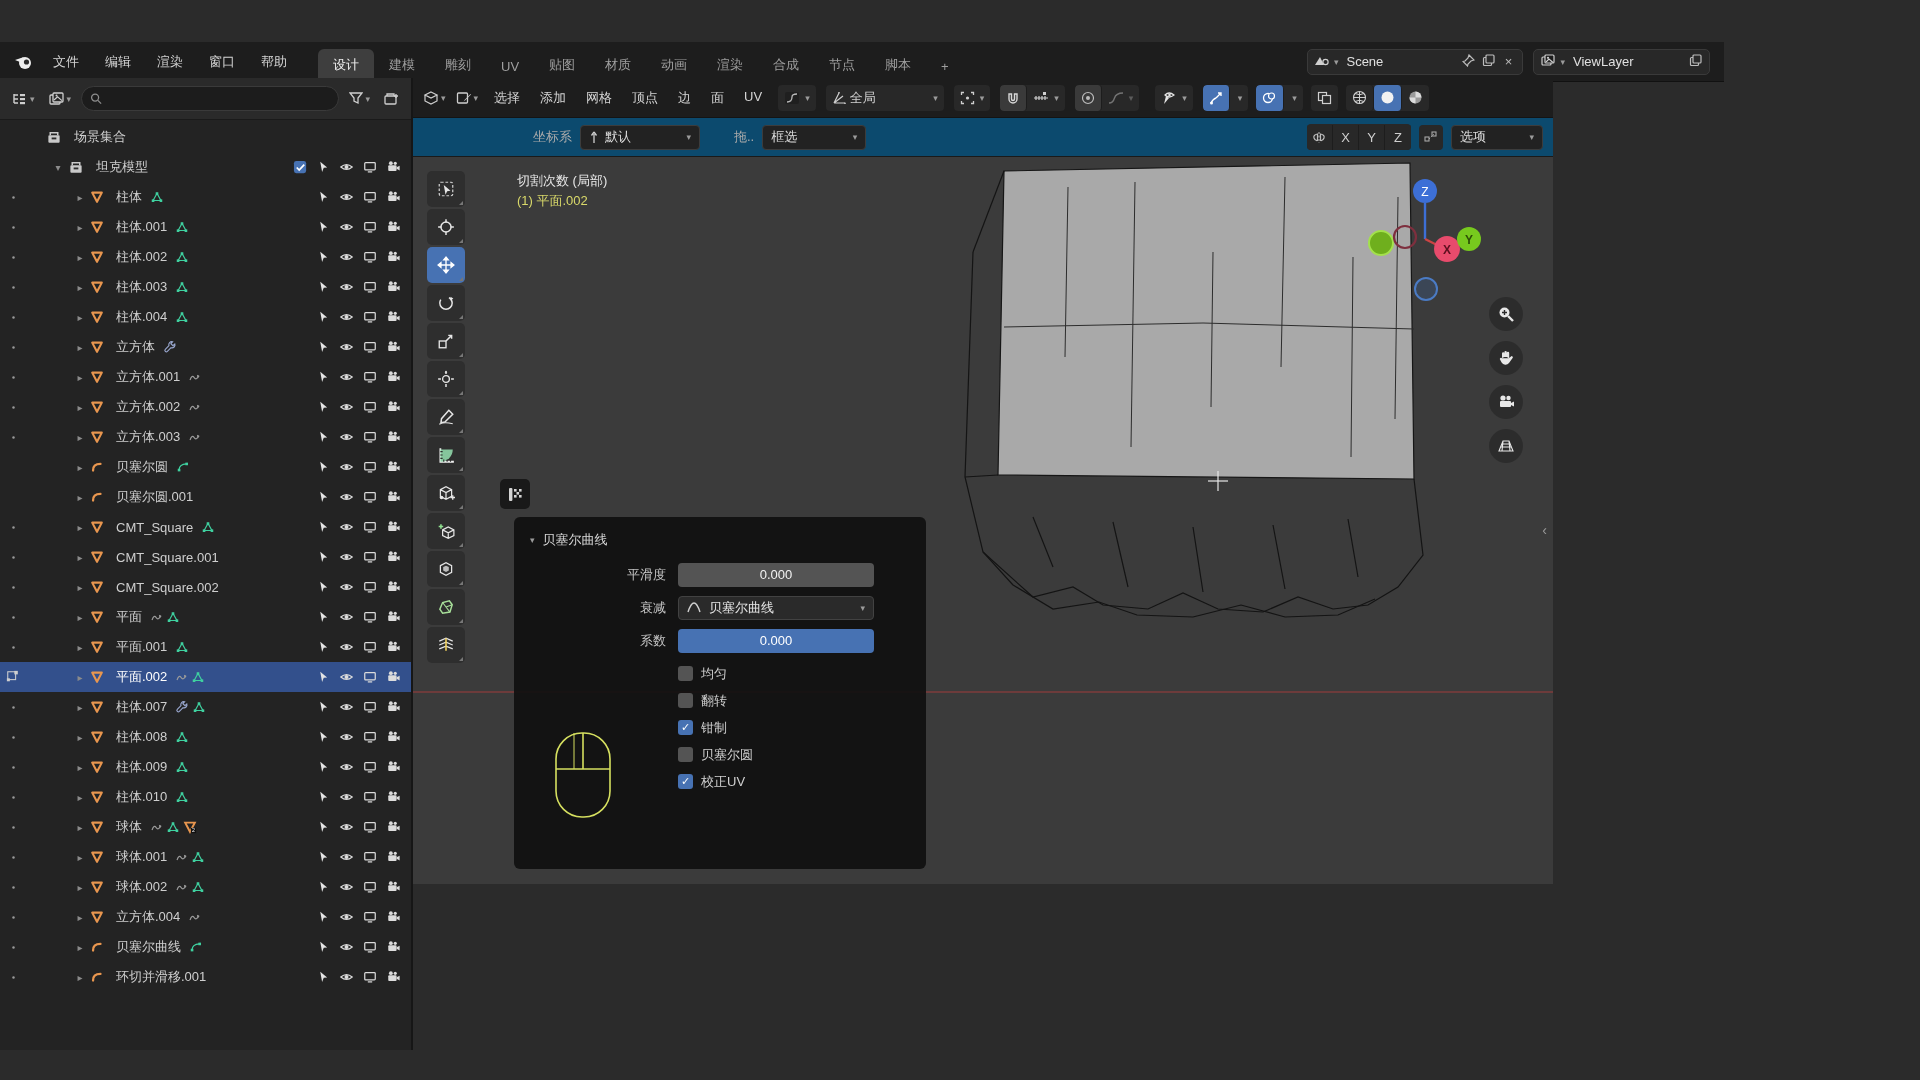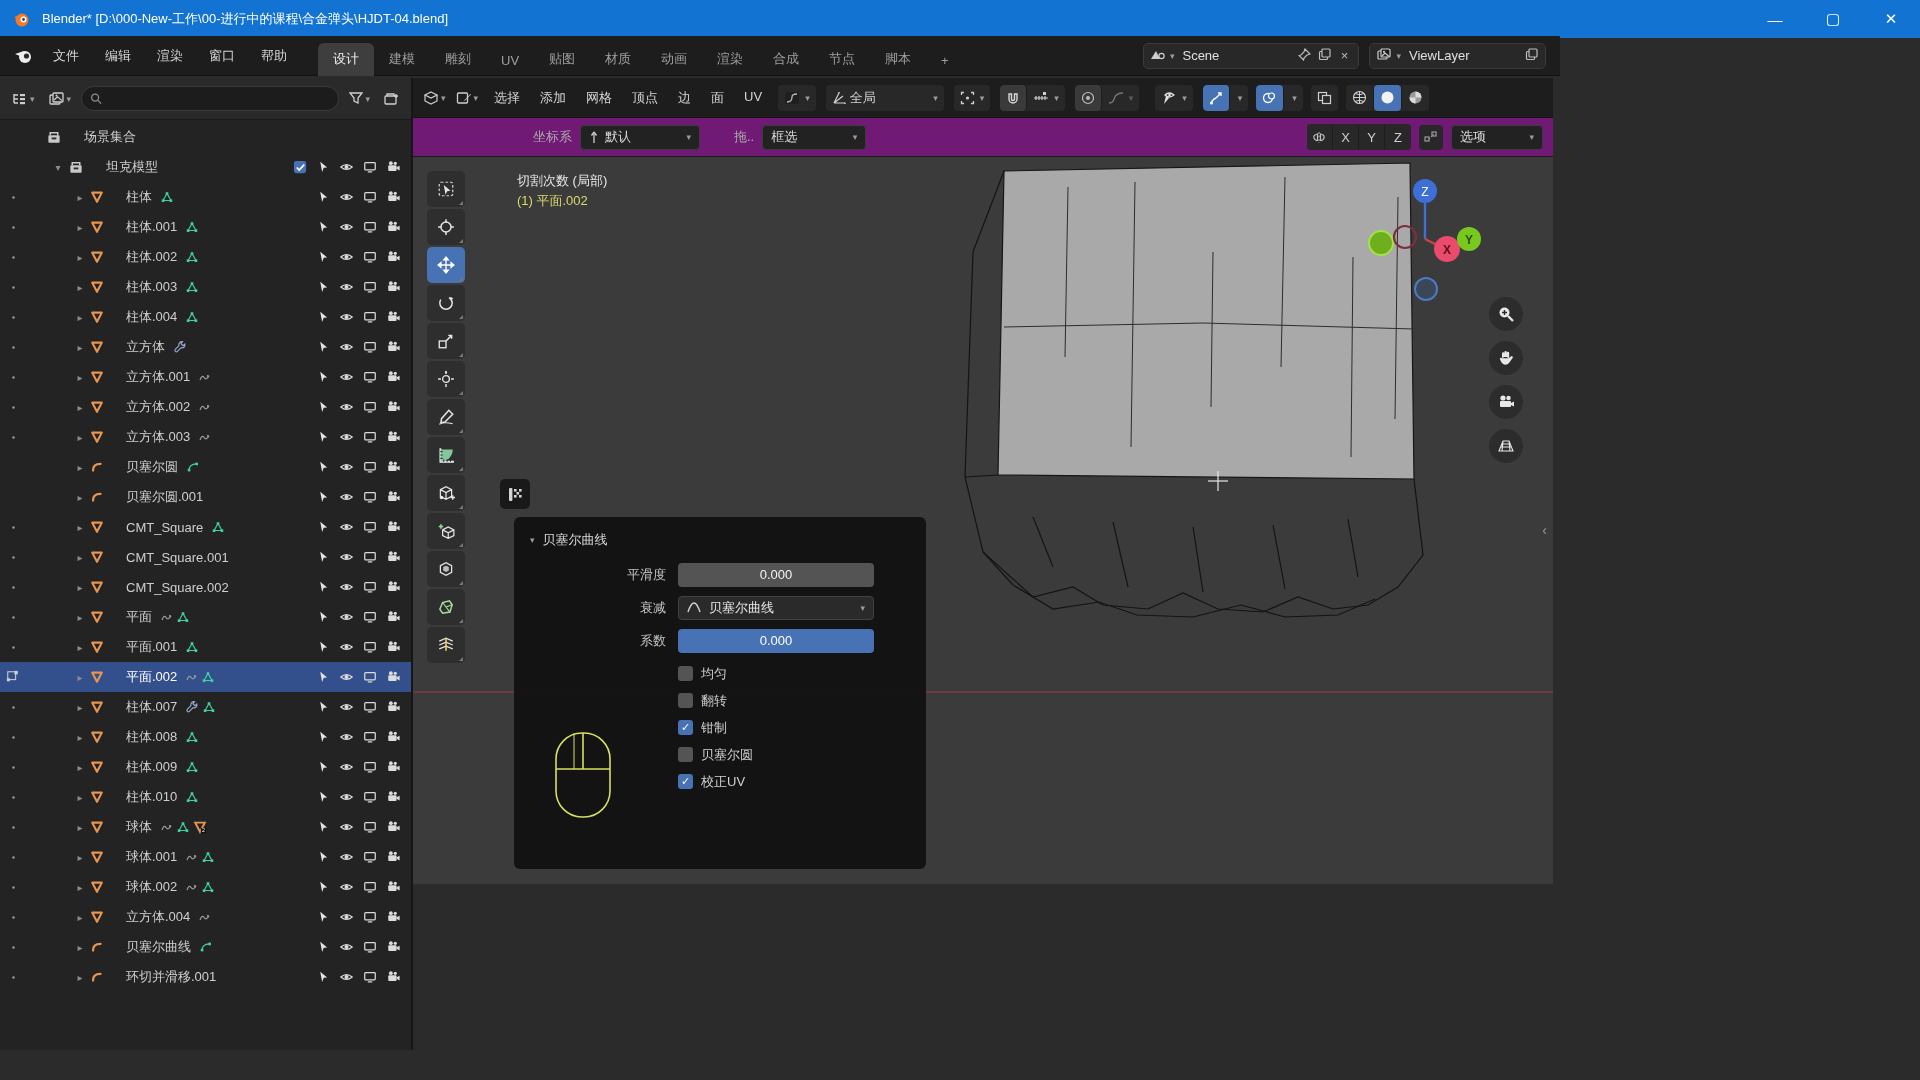--- a/index.html
+++ b/index.html
@@ -4,56 +4,56 @@
 <style>
   html,body{margin:0;padding:0;background:#000;}
   *{box-sizing:border-box;font-family:"Liberation Sans","DejaVu Sans",sans-serif;}
   .app{position:relative;width:1920px;height:1080px;background:#2b2b2b;overflow:hidden;color:#c9c9c9;font-size:13px;}
   
   .titlebar{position:absolute;left:0;top:0;width:1920px;height:38px;background:#1273d2;display:flex;align-items:center;color:#fff;}
   .titlebar .blender-badge{width:20px;height:20px;margin:0 10px 0 12px;}
   .titlebar .win-controls{margin-left:auto;display:flex;height:38px;}
   .titlebar .win-btn{width:58px;height:38px;display:flex;align-items:center;justify-content:center;font-size:15px;color:#fff;}
   
-  .topbar{position:absolute;left:0;top:36px;width:1560px;height:40px;background:#1d1d1d;display:flex;align-items:center;border-bottom:1px solid #111;}
+  .topbar{position:absolute;left:0;top:42px;width:1724px;height:40px;background:#1d1d1d;display:flex;align-items:center;border-bottom:1px solid #111;}
   .menu-item{padding:5px 13px;color:#d4d4d4;border-radius:4px;cursor:default;}
   .ws-tabs{display:flex;margin-left:18px;height:40px;align-items:flex-end;}
   .ws-tab{padding:7px 15px 8px;color:#9f9f9f;border-radius:6px 6px 0 0;}
   .ws-tab.active{background:#3e3e3e;color:#f0f0f0;}
   .id-block{display:flex;align-items:center;background:#282828;border:1px solid #3a3a3a;border-radius:5px;height:26px;padding:0 4px;margin-left:10px;}
   .id-block .txt{padding:0 8px;color:#e0e0e0;min-width:120px;}
   .id-block .mini{width:20px;text-align:center;color:#bdbdbd;}
   
   .outliner{position:absolute;left:0;top:78px;width:413px;height:972px;background:#232323;border-right:2px solid #161616;}
   .outliner-header{height:42px;display:flex;align-items:center;padding:0 8px;gap:6px;background:#2a2a2a;border-bottom:1px solid #1a1a1a;}
   .icon-btn{display:flex;align-items:center;justify-content:center;height:26px;padding:0 4px;border-radius:4px;background:transparent;}
   .caret{font-size:9px;color:#9b9b9b;margin-left:2px;}
   .search-box{flex:1;display:flex;align-items:center;background:#1c1c1c;border:1px solid #3a3a3a;border-radius:13px;height:25px;padding:0 8px;gap:6px;color:#888;}
   .search-box input{background:transparent;border:none;outline:none;color:#ddd;width:100%;font-size:12px;}
   .ol-rows{position:absolute;top:44px;left:0;right:0;bottom:0;overflow:hidden;}
   .ol-row{display:flex;align-items:center;height:30px;padding-right:4px;position:relative;}
   .ol-row.selected{background:#33508c;}
-  .ol-row .lbl{margin-left:22px;color:#cfcfcf;white-space:nowrap;}
+  .ol-row .lbl{margin-left:12px;color:#cfcfcf;white-space:nowrap;}
   .ol-row.selected .lbl{color:#fff;}
   .ol-row .dotcol{width:26px;display:flex;justify-content:center;flex:none;}
   .ol-row .disc{width:20px;text-align:center;color:#8b8b8b;font-size:10px;flex:none;}
   .ol-row .extras{display:flex;gap:3px;margin-left:8px;align-items:center;}
   .ol-row .rightcols{margin-left:auto;display:flex;gap:9px;align-items:center;padding-right:6px;}
   
   .center{position:absolute;left:413px;top:78px;width:1140px;height:972px;}
   .vp-header{height:40px;background:#1d1d1d;display:flex;align-items:center;padding:0 6px;gap:2px;border-bottom:1px solid #141414;}
   .vp-header .menu-item{padding:4px 10px;}
   .hdr-btn{display:flex;align-items:center;gap:3px;background:#282828;border-radius:4px;height:26px;padding:0 6px;color:#d0d0d0;}
   .hdr-btn.flat{background:transparent;}
   .hdr-btn.on{background:#4772b3;color:#fff;}
   .hdr-btn.dim{opacity:.45;}
   .seg{display:flex;background:#282828;border-radius:4px;overflow:hidden;height:26px;align-items:center;}
   .seg>*{border-right:1px solid #1d1d1d;}
   .seg>*:last-child{border-right:none;}
-  .tool-settings{height:39px;background:#701a75;display:flex;align-items:center;padding:0 10px;gap:8px;border-bottom:1px solid #1a1a1a;}
+  .tool-settings{height:39px;background:#0c4a6e;display:flex;align-items:center;padding:0 10px;gap:8px;border-bottom:1px solid #1a1a1a;}
   .ts-label{color:#aaa;}
   .ts-drop{display:flex;align-items:center;gap:6px;background:#222;border:1px solid #3c3c3c;border-radius:4px;height:25px;padding:0 8px;min-width:120px;color:#ddd;}
   .ts-drop .caret{margin-left:auto;}
   .mini-sq{width:26px;height:25px;display:flex;align-items:center;justify-content:center;background:#282828;color:#cfcfcf;border-right:1px solid #1d1d1d;}
   .viewport{position:relative;width:1140px;height:727px;background:#3b3b3b;overflow:hidden;}
   .vp-overlay-text{position:absolute;left:104px;top:14px;line-height:20px;pointer-events:none;}
   .vp-overlay-text .l1{color:#e8e8e8;}
   .vp-overlay-text .l2{color:#d9d96a;}
   .vp-toolbar{position:absolute;left:14px;top:14px;display:flex;flex-direction:column;gap:2px;}
   .tool-btn{width:38px;height:36px;background:#2e2e2e;border-radius:5px;display:flex;align-items:center;justify-content:center;position:relative;}
@@ -76,36 +76,20 @@
   .op-check{display:flex;align-items:center;gap:8px;margin-left:150px;height:27px;color:#d0d0d0;}
   .cb{width:15px;height:15px;border-radius:3px;background:#545454;flex:none;display:flex;align-items:center;justify-content:center;}
   .cb.checked{background:#4772b3;color:#fff;font-size:11px;}
   .mouse-hint{position:absolute;left:38px;top:212px;}
 </style>
 </head>
 <body>
 
 <div class="app">
 
-  <div class="titlebar">
-    <span class="blender-badge">
-      <svg width="20" height="20" viewBox="0 0 20 20">
-          <circle cx="10" cy="11" r="6.5" fill="#f5792a"></circle>
-          <circle cx="11.5" cy="10.5" r="3" fill="#fff"></circle>
-          <circle cx="11.5" cy="10.5" r="1.4" fill="#25436d"></circle>
-          <path d="M2 8 L9 6 L6 10Z" fill="#f5792a"></path>
-        </svg>
-    </span>
-    <span>Blender* [D:\000-New-工作\00-进行中的课程\合金弹头\HJDT-04.blend]</span>
-    <span class="win-controls">
-      <span class="win-btn">—</span>
-      <span class="win-btn">▢</span>
-      <span class="win-btn">✕</span>
-    </span>
-  </div>
 
   <div class="topbar">
     <span class="icon-btn" style="margin-left:8px">
       <svg width="24" height="20" viewBox="0 0 24 20">
           <circle cx="13" cy="11" r="6" fill="#ededed"></circle>
           <circle cx="14.5" cy="10" r="2.6" fill="#2a2a2a"></circle>
           <path d="M3 8 L12 5 L8 10Z" fill="#ededed"></path>
         </svg>
     </span>
     <span id="top-menus" style="display:flex">

